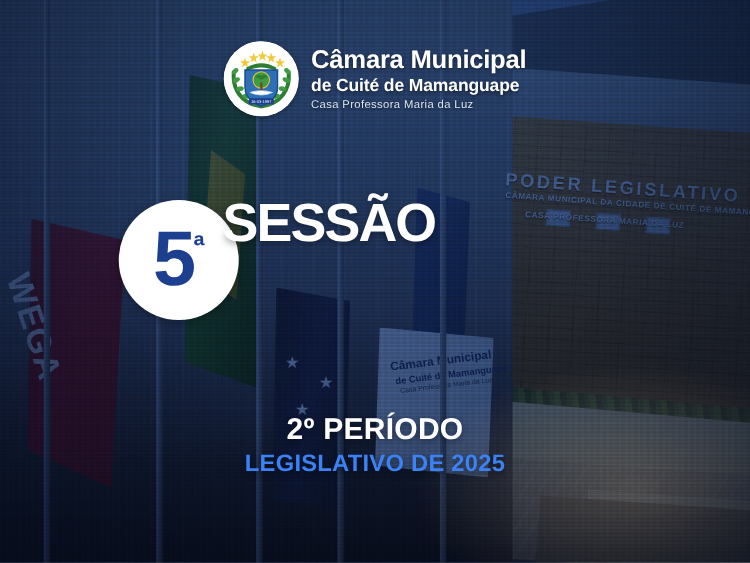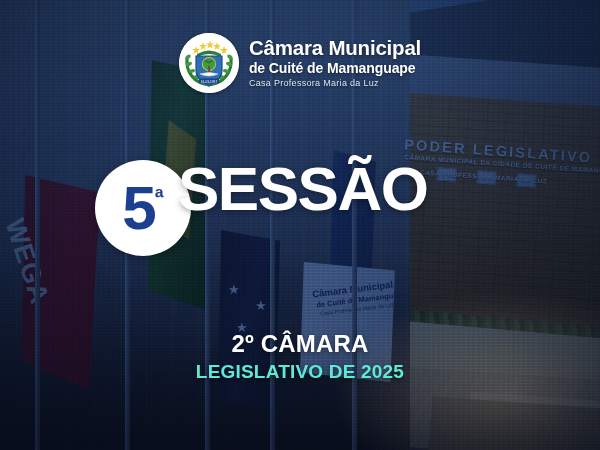--- a/index.html
+++ b/index.html
@@ -259,21 +259,21 @@
   .badge-inner{position:relative;display:flex;align-items:flex-start;}
   .badge-num{
     font-size:62px;font-weight:bold;color:#1d3f8f;line-height:.78;letter-spacing:-3px;
   }
   .badge-ord{
     font-size:24px;font-weight:bold;color:#1d3f8f;line-height:1;margin-top:2px;margin-left:1px;
   }
 
   .t-sessao{
     position:absolute;left:178px;top:-4px;
-    font-size:62px;font-weight:bold;color:#ffffff;letter-spacing:-1.5px;line-height:1;
+    font-size:43px;font-weight:bold;color:#ffffff;letter-spacing:-1.5px;line-height:1;
     text-shadow:0 2px 6px rgba(0,0,0,.35);
   }
   .t-ordinaria{
     position:absolute;left:178px;top:42px;
     font-size:49px;font-weight:bold;color:#ffffff;letter-spacing:-1.5px;line-height:1;
     text-shadow:0 2px 6px rgba(0,0,0,.35);
   }
   .t-year{
     position:absolute;left:0;top:92px;width:534px;text-align:right;
     font-size:27px;font-weight:bold;color:#ffffff;letter-spacing:-.5px;line-height:1;
@@ -282,21 +282,21 @@
 
   
   .footer{
     position:absolute;left:0;top:330px;width:600px;text-align:center;
   }
   .f1{
     font-size:24px;font-weight:bold;color:#ffffff;letter-spacing:.2px;line-height:1.15;
     text-shadow:0 2px 5px rgba(0,0,0,.4);
   }
   .f2{
-    font-size:19px;font-weight:bold;color:#5eead4;letter-spacing:.2px;line-height:1.2;margin-top:3px;
+    font-size:19px;font-weight:bold;color:#3b82f6;letter-spacing:.2px;line-height:1.2;margin-top:3px;
     text-shadow:0 2px 5px rgba(0,0,0,.4);
     text-align:center;
   }
 </style>
 </head>
 <body>
 
 <div class="stage">
 
   <div class="photo">
@@ -421,17 +421,17 @@
         <div class="badge-inner">
           <span class="badge-num">5</span>
           <span class="badge-ord">ª</span>
         </div>
       </div>
       <div class="t-sessao">SESSÃO</div>
     </div>
   </div>
 
   <div class="footer">
-    <div class="f1">2º CÂMARA</div>
+    <div class="f1">2º PERÍODO</div>
     <div class="f2">LEGISLATIVO DE 2025</div>
   </div>
 
 </div>
 
 </body></html>

